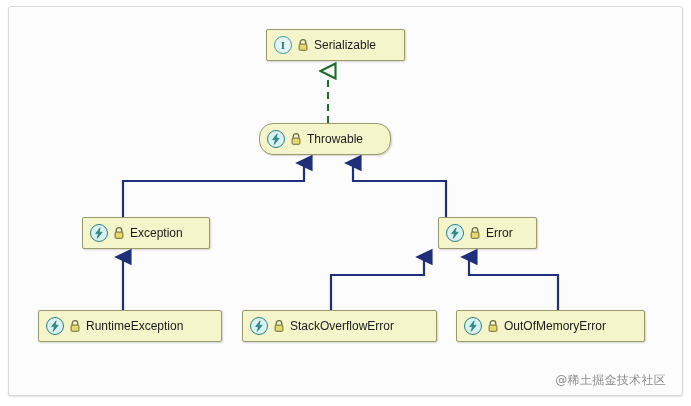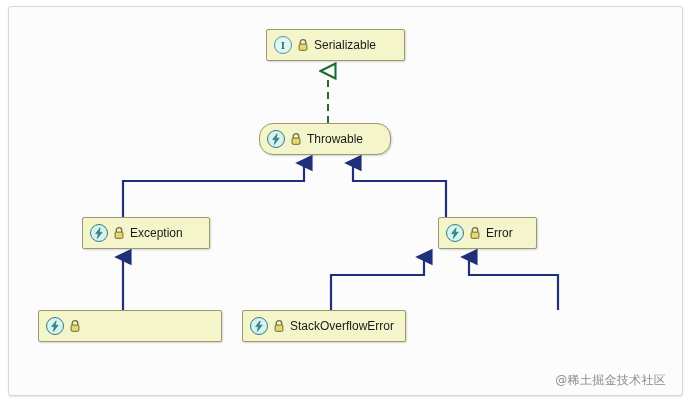--- a/index.html
+++ b/index.html
@@ -193,33 +193,48 @@
         <svg width="12" height="12" viewBox="0 0 12 12" xmlns="http://www.w3.org/2000/svg">
           <path d="M7.2 0.8 L2.6 6.6 H5.4 L4.2 11.4 L9.2 5.2 H6.2 Z" fill="#2f8f8f" stroke="#1d6b6b" stroke-width="0.6" stroke-linejoin="round"></path>
         </svg>
       </span>
       <span class="lock">
         <svg width="12" height="14" viewBox="0 0 12 14" xmlns="http://www.w3.org/2000/svg">
           <path d="M3.2 6.2 V4.4 a2.8 2.8 0 0 1 5.6 0 V6.2" fill="none" stroke="#6b6b3d" stroke-width="1.3"></path>
           <rect x="2.1" y="6.1" width="7.8" height="6.2" rx="1" fill="#e6d86a" stroke="#6b6b3d" stroke-width="1"></rect>
         </svg>
       </span>
-    </div>
-
-    <div class="node" style="left:233px;top:303px;width:164px;">
+      <span class="label">RuntimeException</span>
+    </div>
+
+    <div class="node" style="left:233px;top:303px;width:195px;">
       <span class="badge">
         <svg width="12" height="12" viewBox="0 0 12 12" xmlns="http://www.w3.org/2000/svg">
           <path d="M7.2 0.8 L2.6 6.6 H5.4 L4.2 11.4 L9.2 5.2 H6.2 Z" fill="#2f8f8f" stroke="#1d6b6b" stroke-width="0.6" stroke-linejoin="round"></path>
         </svg>
       </span>
       <span class="lock">
         <svg width="12" height="14" viewBox="0 0 12 14" xmlns="http://www.w3.org/2000/svg">
           <path d="M3.2 6.2 V4.4 a2.8 2.8 0 0 1 5.6 0 V6.2" fill="none" stroke="#6b6b3d" stroke-width="1.3"></path>
           <rect x="2.1" y="6.1" width="7.8" height="6.2" rx="1" fill="#e6d86a" stroke="#6b6b3d" stroke-width="1"></rect>
         </svg>
       </span>
       <span class="label">StackOverflowError</span>
     </div>
 
+    <div class="node" style="left:447px;top:303px;width:189px;">
+      <span class="badge">
+        <svg width="12" height="12" viewBox="0 0 12 12" xmlns="http://www.w3.org/2000/svg">
+          <path d="M7.2 0.8 L2.6 6.6 H5.4 L4.2 11.4 L9.2 5.2 H6.2 Z" fill="#2f8f8f" stroke="#1d6b6b" stroke-width="0.6" stroke-linejoin="round"></path>
+        </svg>
+      </span>
+      <span class="lock">
+        <svg width="12" height="14" viewBox="0 0 12 14" xmlns="http://www.w3.org/2000/svg">
+          <path d="M3.2 6.2 V4.4 a2.8 2.8 0 0 1 5.6 0 V6.2" fill="none" stroke="#6b6b3d" stroke-width="1.3"></path>
+          <rect x="2.1" y="6.1" width="7.8" height="6.2" rx="1" fill="#e6d86a" stroke="#6b6b3d" stroke-width="1"></rect>
+        </svg>
+      </span>
+      <span class="label">OutOfMemoryError</span>
+    </div>
 
     <div id="watermark">@稀土掘金技术社区</div>
   </div>
 </div>
 
 </body></html>

